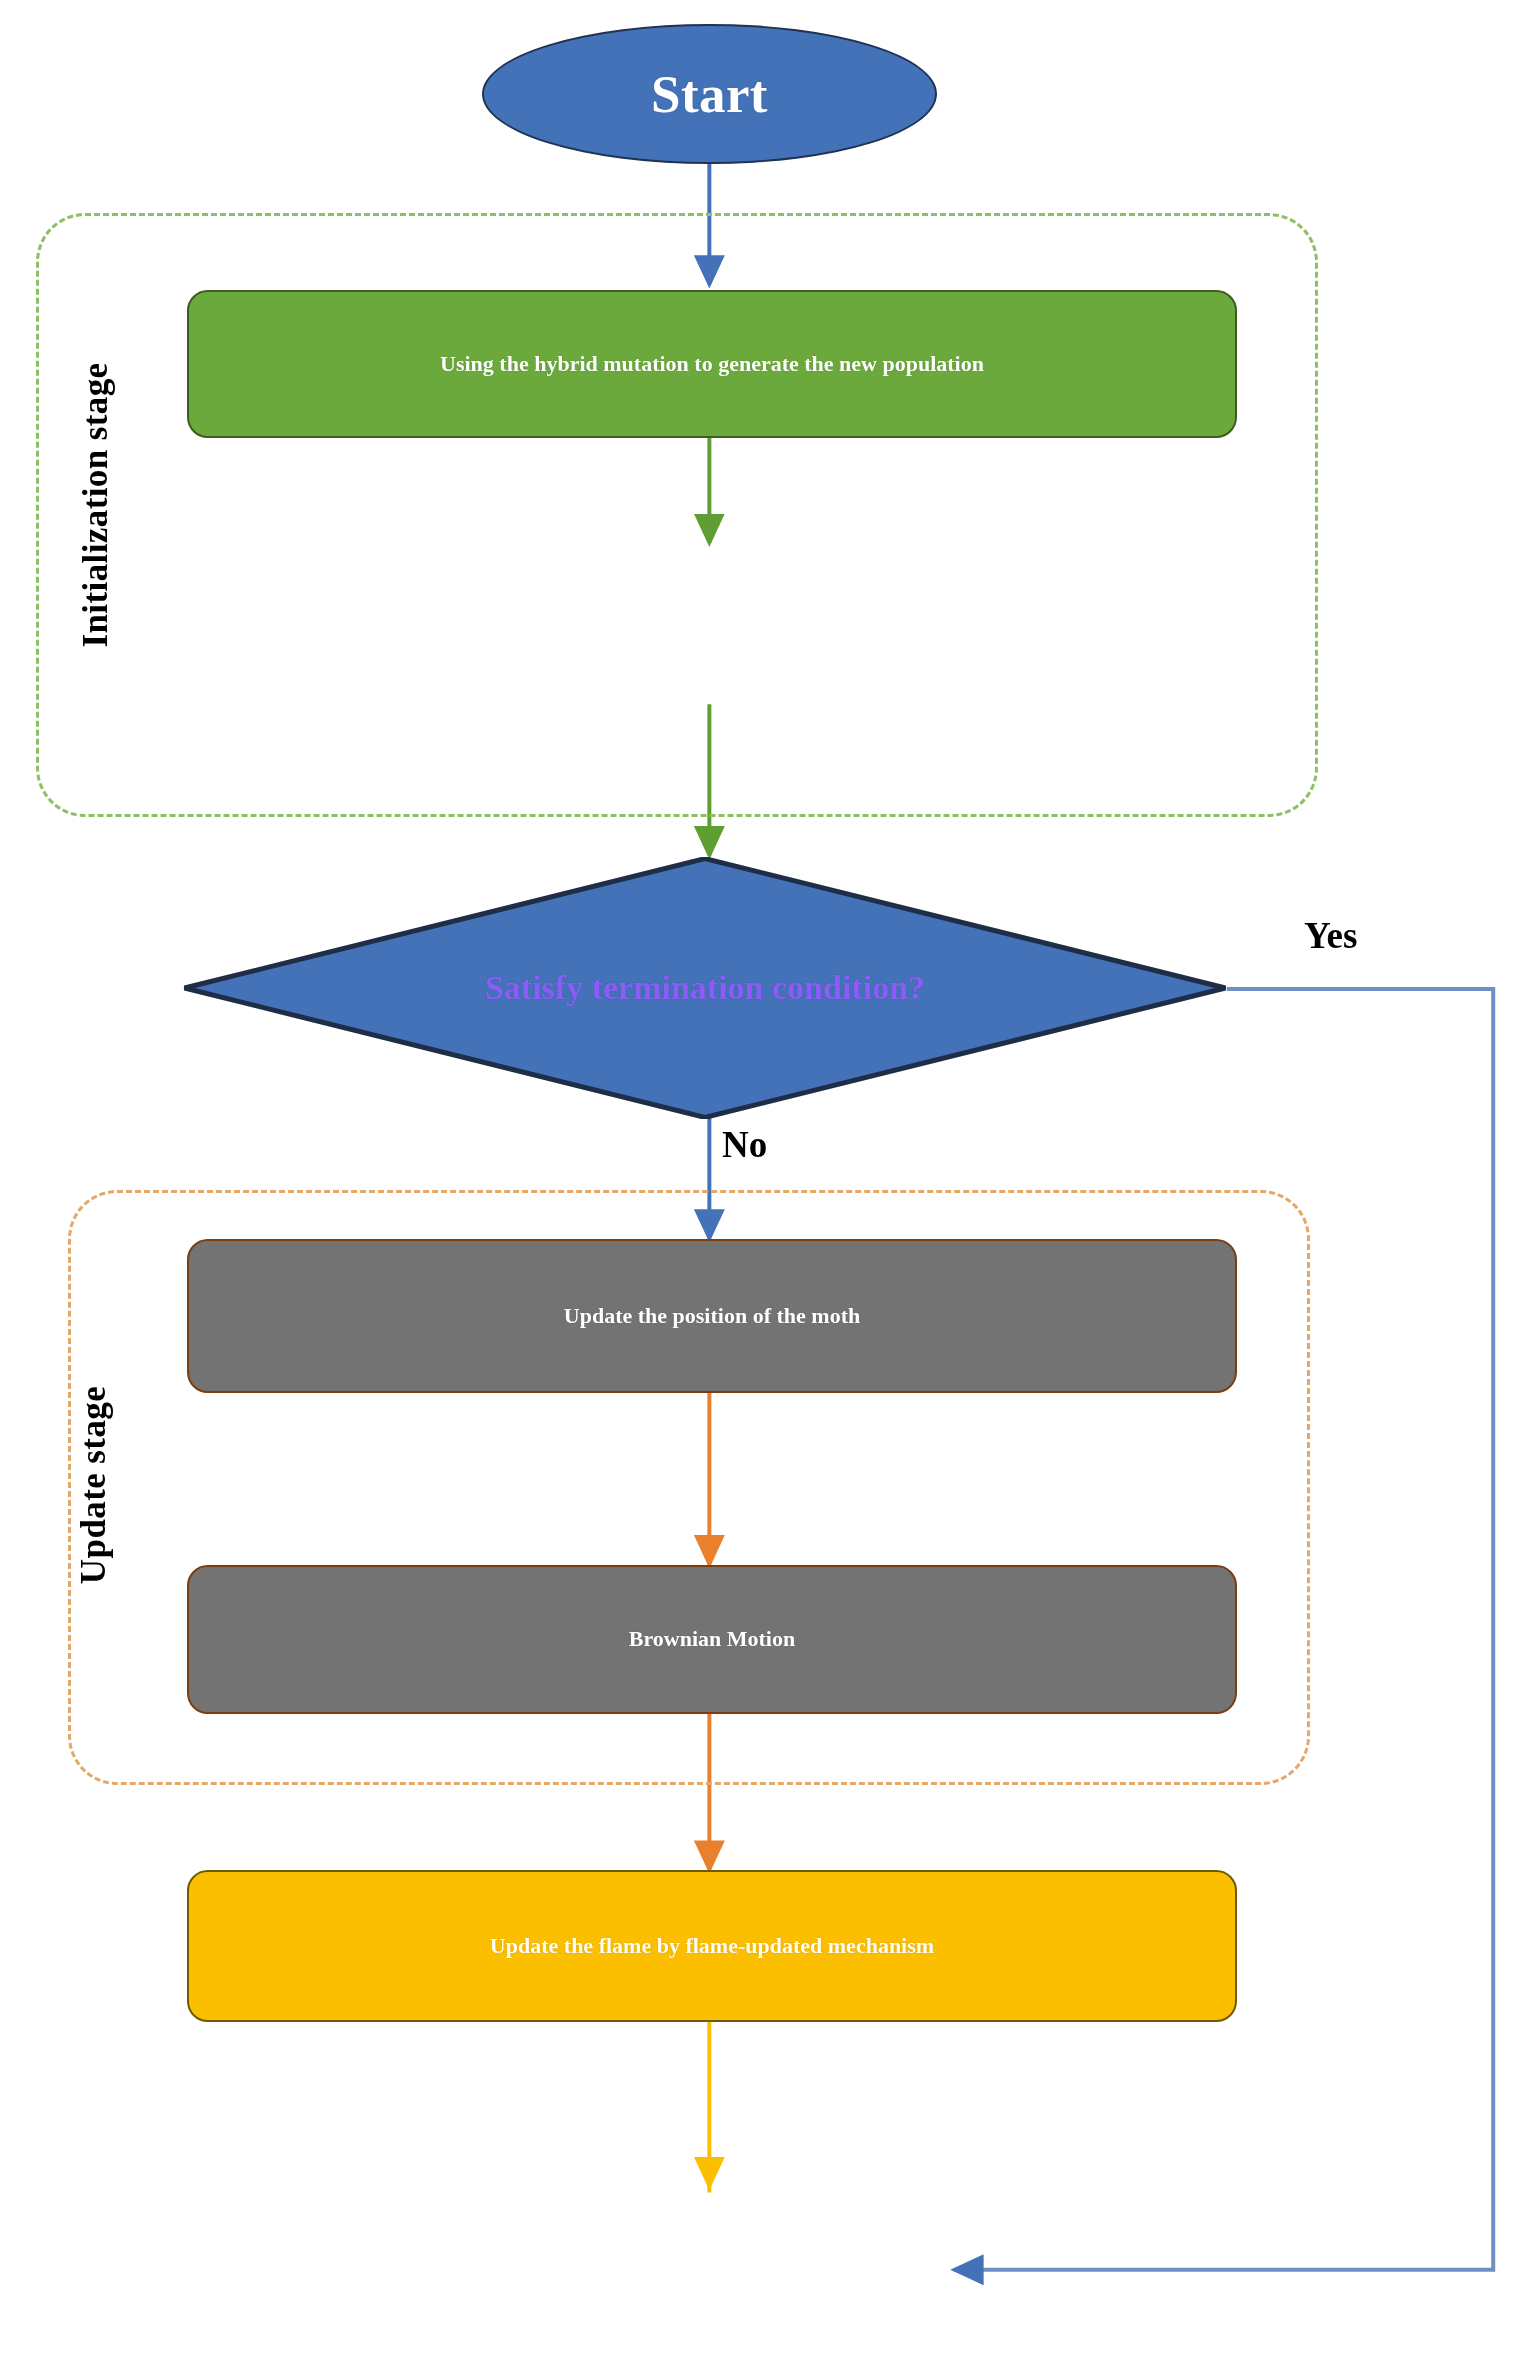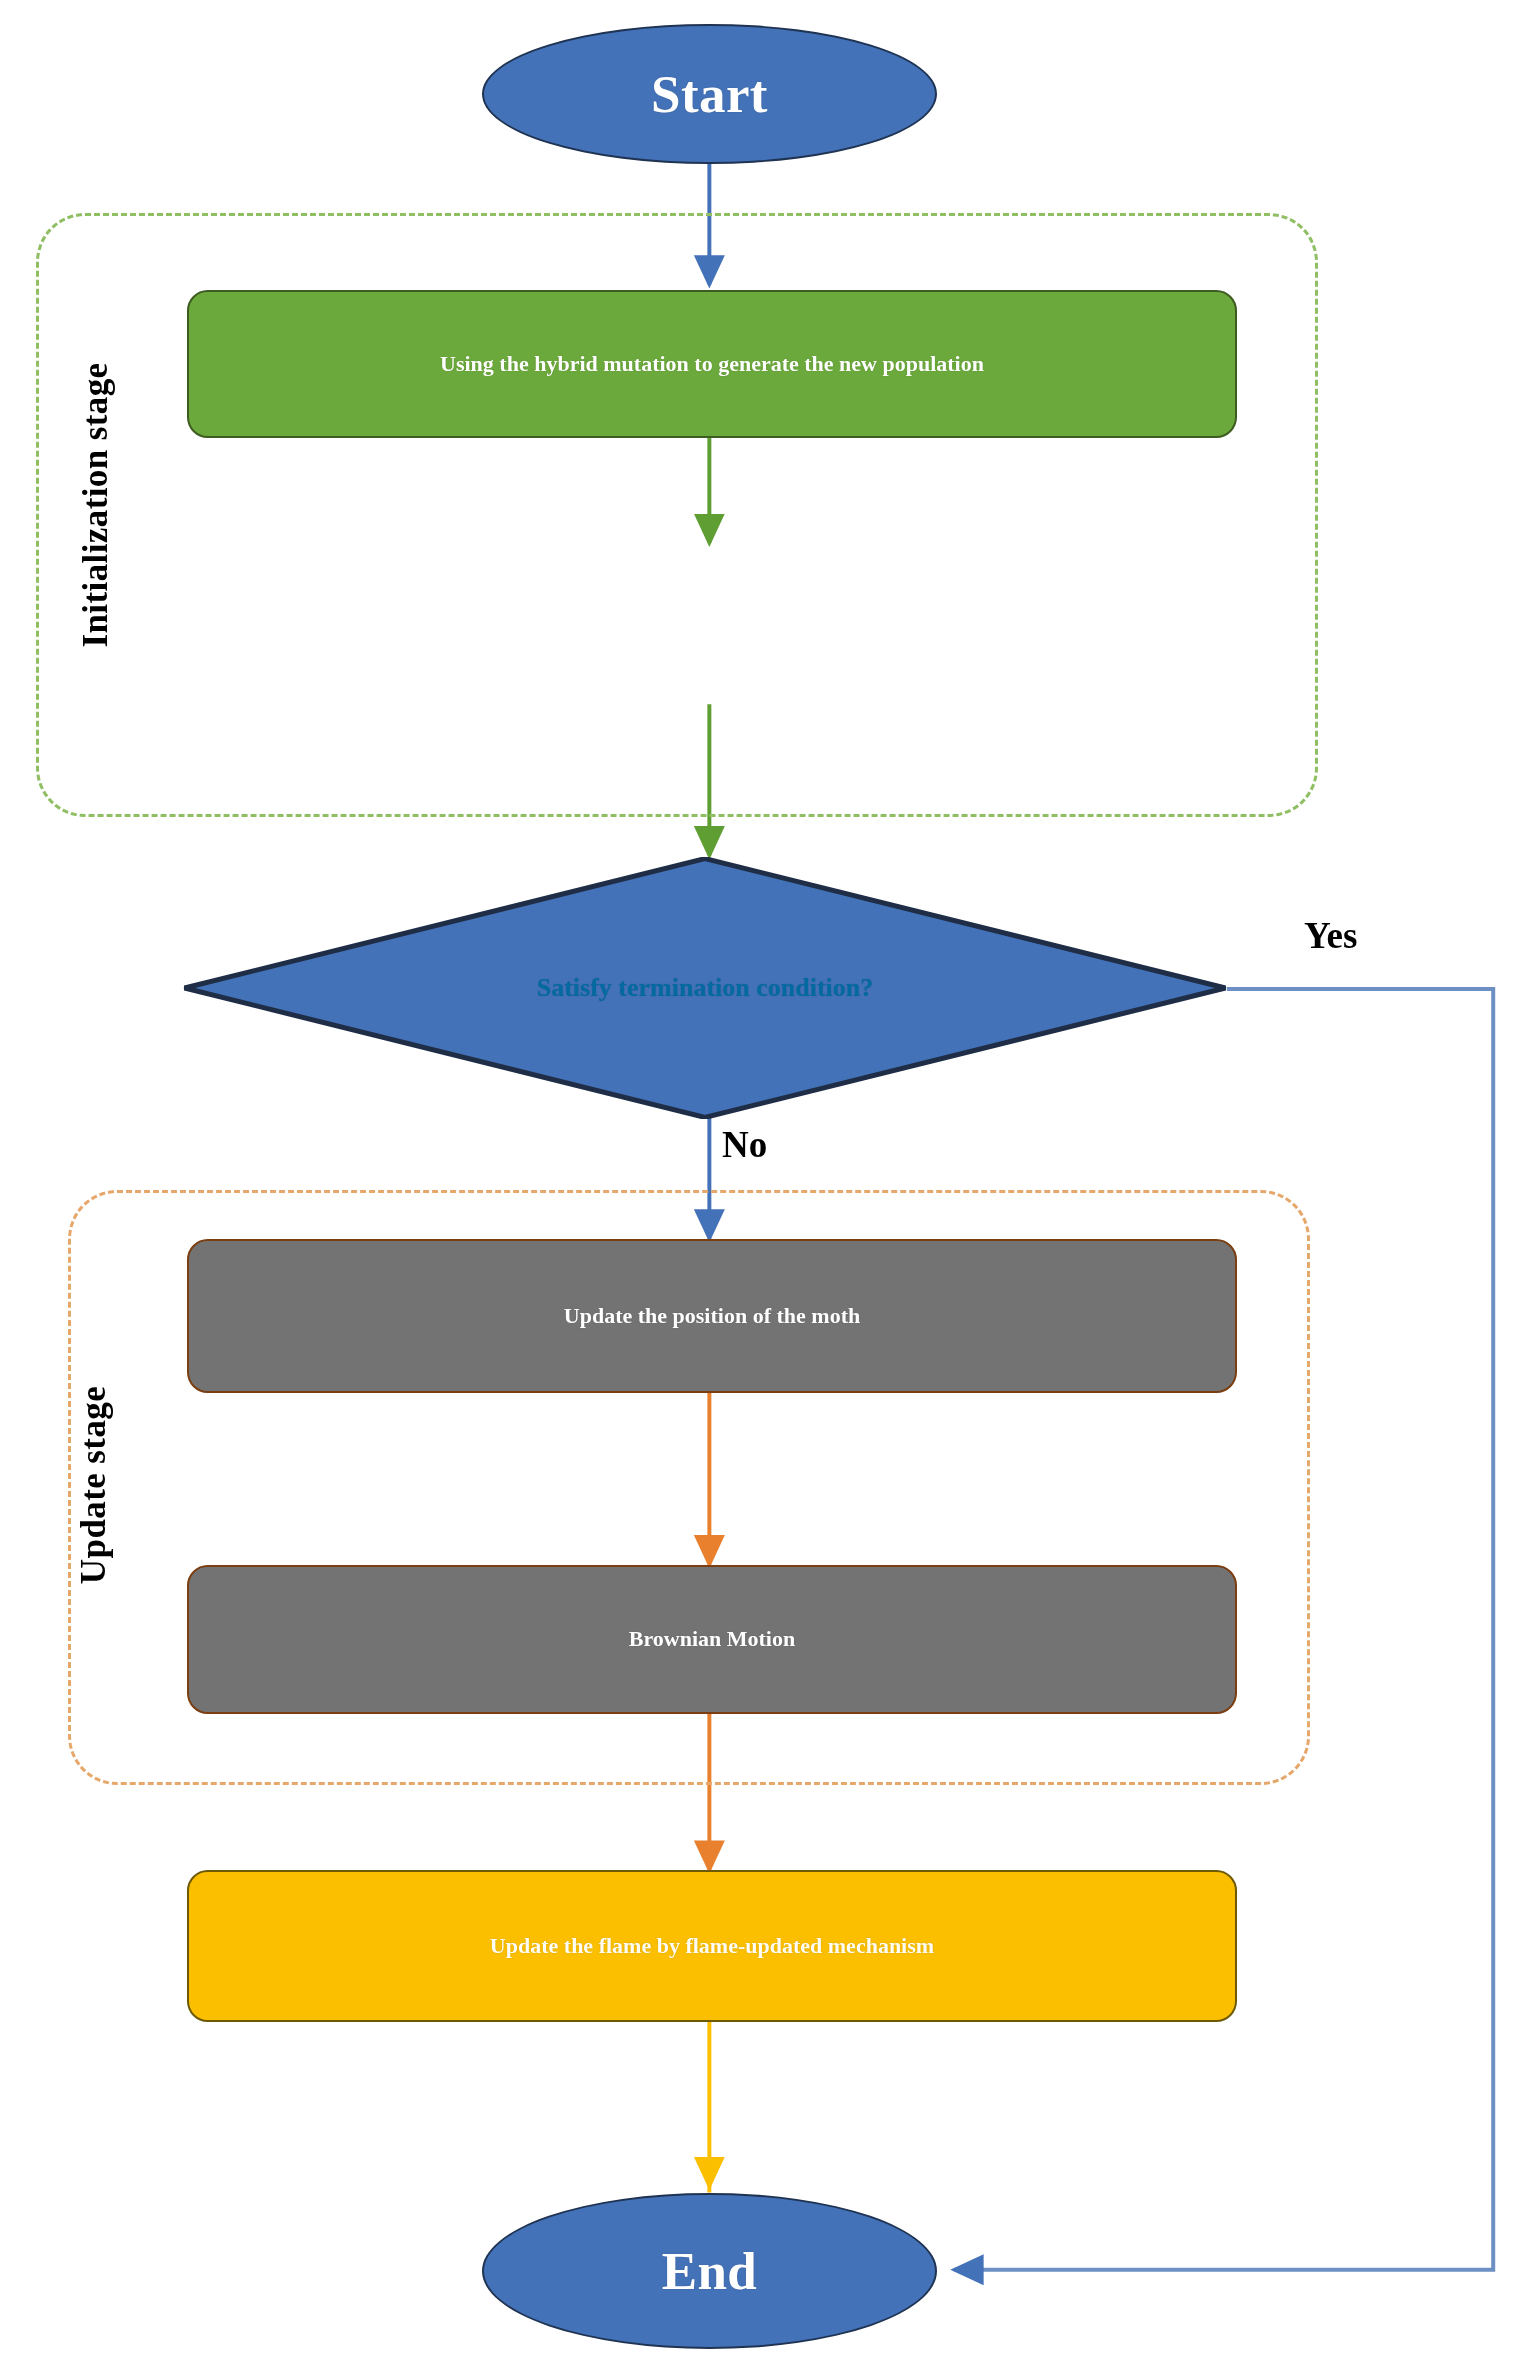--- a/index.html
+++ b/index.html
@@ -65,22 +65,22 @@
   }
   .process.yellow {
     background: #FBBF00;
     border: 2.4px solid #6E5A05;
     color: #FFFDF3;
   }
 
   .decision {
     background: transparent;
     border: none;
-    color: #0369a1;
-    font-size: 26px;
+    color: #8b5cf6;
+    font-size: 34px;
     text-shadow: 0 0 1.6px rgba(0,0,0,0.16);
   }
   .decision .diamond-shape {
     position: absolute;
     left: 0; top: 0;
     width: 100%; height: 100%;
     background: #4472B8;
     border: 0;
     clip-path: polygon(50% 0%, 100% 50%, 50% 100%, 0% 50%);
     z-index: 0;
@@ -201,22 +201,19 @@
   </div>
 
   <div class="node process yellow" style="left:187px; top:1870px; width:1050px; height:152px;">
     <span>Update the flame by flame-updated mechanism</span>
   </div>
 
   <div class="node process orange" style="left:187px; top:1565px; width:1050px; height:149px;">
     <span>Brownian Motion</span>
   </div>
 
-  <div class="node terminator" style="left:482px; top:2193px; width:455px; height:156px;">
-    <span>End</span>
-  </div>
 
   <div class="edge-label" style="left:1304px; top:914px;">Yes</div>
 
   <div class="edge-label" style="left:722px; top:1123px;">No</div>
 
 </div>
 
 
 </body></html>

